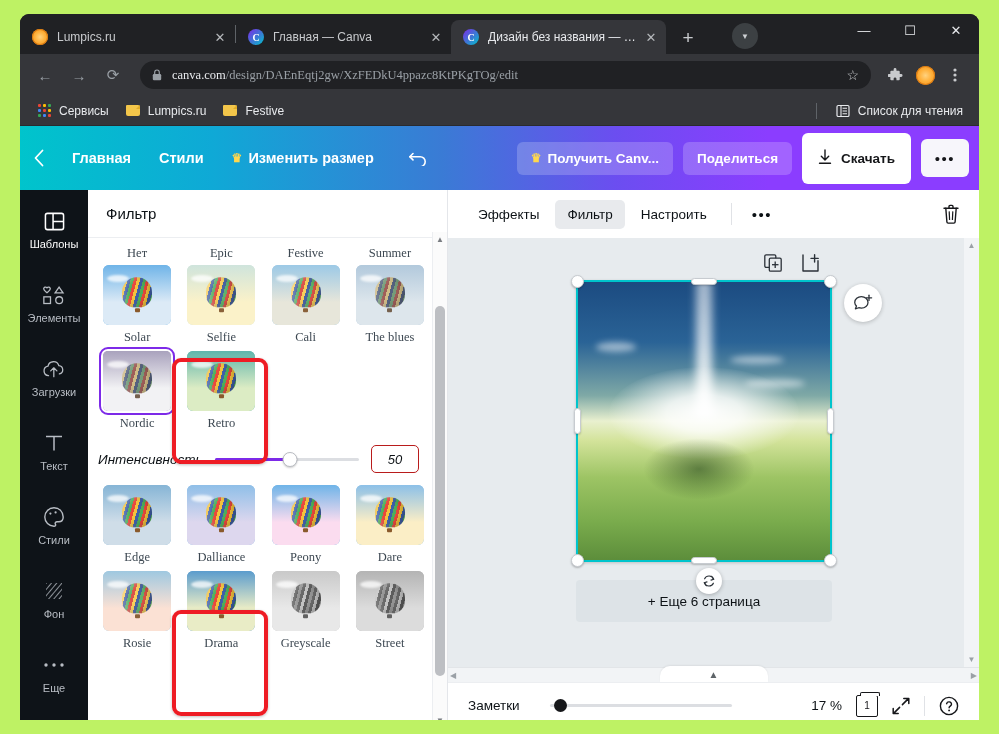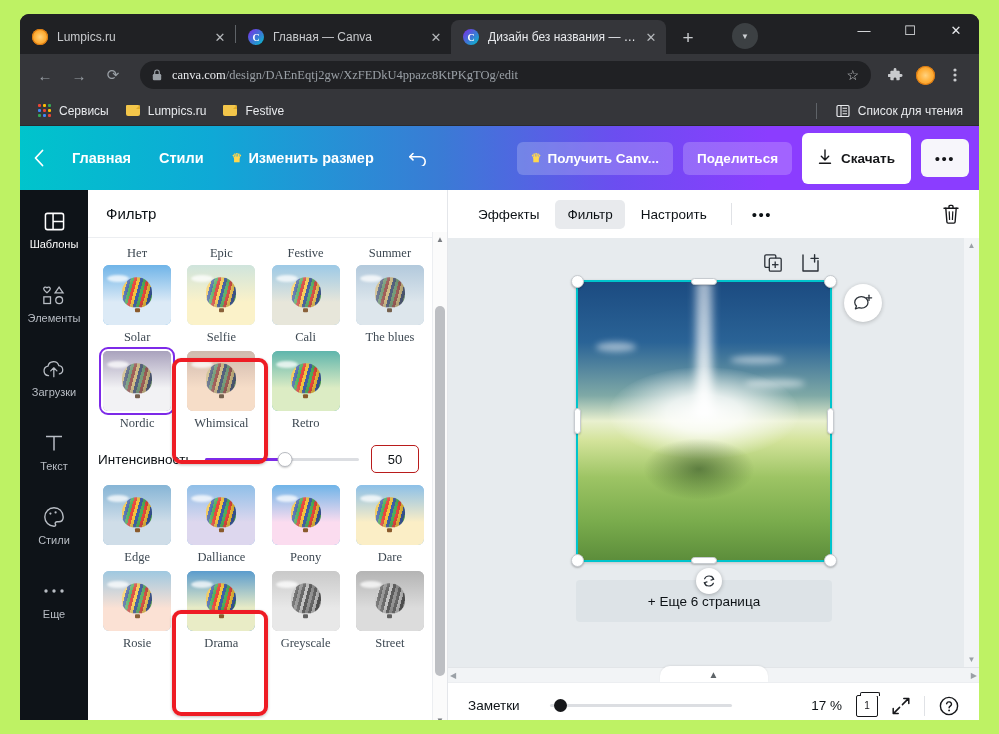--- a/index.html
+++ b/index.html
@@ -177,21 +177,21 @@
   .balloon .env {
     width:30px;height:30px;border-radius:50% 50% 42% 42%;
     background: repeating-linear-gradient(105deg,
       #e8483c 0 3px, #f3c33c 3px 6px, #3f5fa8 6px 9px, #4fae5a 9px 12px);
     box-shadow: inset -4px -2px 6px rgba(0,0,0,.22), inset 4px 0 5px rgba(255,255,255,.25);
   }
   .balloon .basket {
     width:5px;height:4px;background:#8a5a2b;margin:1px auto 0;border-radius:1px;
   }
 
-  .intensity-row { display:flex; align-items:center; padding: 14px 10px 12px 0; gap:12px; }
+  .intensity-row { display:flex; align-items:center; padding: 14px 10px 12px 0; gap:12px;font-style:italic; }
   .int-label { font-size:13.5px; color:#0d1216; white-space:nowrap; }
   .slider { flex:1 1 auto; position:relative; height:18px; display:flex;align-items:center; }
   .slider-track { position:absolute; left:0; right:0; height:3px; background:#dcdee2; border-radius:2px; }
   .slider-fill { position:absolute; left:0; width:52%; height:3px; background:#7d2ae8; border-radius:2px; }
   .slider-knob {
     position:absolute; left:52%; transform:translateX(-50%);
     width:15px;height:15px;border-radius:50%;background:#fff;border:1.5px solid #b9bcc2;
     box-shadow:0 1px 2px rgba(0,0,0,.2);
   }
   .int-box {
@@ -513,20 +513,33 @@
               <svg width="22" height="22" viewBox="0 0 22 22">
                   <path d="M11 1.8a9.2 9.2 0 1 0 0 18.4c1.4 0 2-1 1.4-2-.7-1.2.2-2.4 1.6-2.4h1.6c2.7 0 4.6-2 4.6-4.8C20.2 5.6 16.2 1.8 11 1.8z" stroke="#b8bdc4" stroke-width="1.4" fill="none"></path>
                   <circle cx="7.4" cy="7.6" r="1.1" fill="#b8bdc4"></circle>
                   <circle cx="12.6" cy="6.4" r="1.1" fill="#b8bdc4"></circle>
                 </svg>
             </span>
             <span>Стили</span>
           </div>
           <div class="rail-item">
             <span class="rail-ico">
+              <svg width="22" height="22" viewBox="0 0 22 22">
+                  <defs>
+                    <pattern id="dg" width="4" height="4" patternUnits="userSpaceOnUse" patternTransform="rotate(40)">
+                      <line x1="0" y1="0" x2="0" y2="4" stroke="#b8bdc4" stroke-width="1.5"></line>
+                    </pattern>
+                  </defs>
+                  <rect x="3" y="3" width="16" height="16" fill="url(#dg)"></rect>
+                </svg>
+            </span>
+            <span>Фон</span>
+          </div>
+          <div class="rail-item">
+            <span class="rail-ico">
               <svg width="22" height="8" viewBox="0 0 22 8">
                   <circle cx="3" cy="4" r="1.7" fill="#b8bdc4"></circle>
                   <circle cx="11" cy="4" r="1.7" fill="#b8bdc4"></circle>
                   <circle cx="19" cy="4" r="1.7" fill="#b8bdc4"></circle>
                 </svg>
             </span>
             <span>Еще</span>
           </div>
         </div>
 
@@ -591,31 +604,20 @@
                 <div class="fcell">
                   <div class="fthumb sel" style="background: rgb(169, 162, 189);">
                     <div class="sky" style="background: linear-gradient(rgb(169, 162, 189) 0%, rgb(242, 242, 244) 62%, rgb(242, 242, 244) 100%);"></div>
                     <div class="cloud" style="left: 4px; top: 10px; width: 22px; height: 7px;"></div>
                     <div class="balloon" style="filter: saturate(0.45) contrast(0.9);">
                       <div class="env"></div>
                       <div class="basket"></div>
                     </div>
                   </div>
                   <div class="flabel">Nordic</div>
-                </div>
-                <div class="fcell">
-                  <div class="fthumb" style="background: rgb(207, 185, 173);">
-                    <div class="sky" style="background: linear-gradient(rgb(207, 185, 173) 0%, rgb(246, 221, 200) 62%, rgb(246, 221, 200) 100%);"></div>
-                    <div class="cloud" style="left: 4px; top: 10px; width: 22px; height: 7px;"></div>
-                    <div class="balloon" style="filter: saturate(0.45) contrast(0.9);">
-                      <div class="env"></div>
-                      <div class="basket"></div>
-                    </div>
-                  </div>
-                  <div class="flabel">Whimsical</div>
                 </div>
                 <div class="fcell">
                   <div class="fthumb" style="background: rgb(95, 181, 172);">
                     <div class="sky" style="background: linear-gradient(rgb(95, 181, 172) 0%, rgb(220, 236, 196) 62%, rgb(220, 236, 196) 100%);"></div>
                     <div class="cloud" style="left: 4px; top: 10px; width: 22px; height: 7px;"></div>
                     <div class="balloon">
                       <div class="env"></div>
                       <div class="basket"></div>
                     </div>
                   </div>

